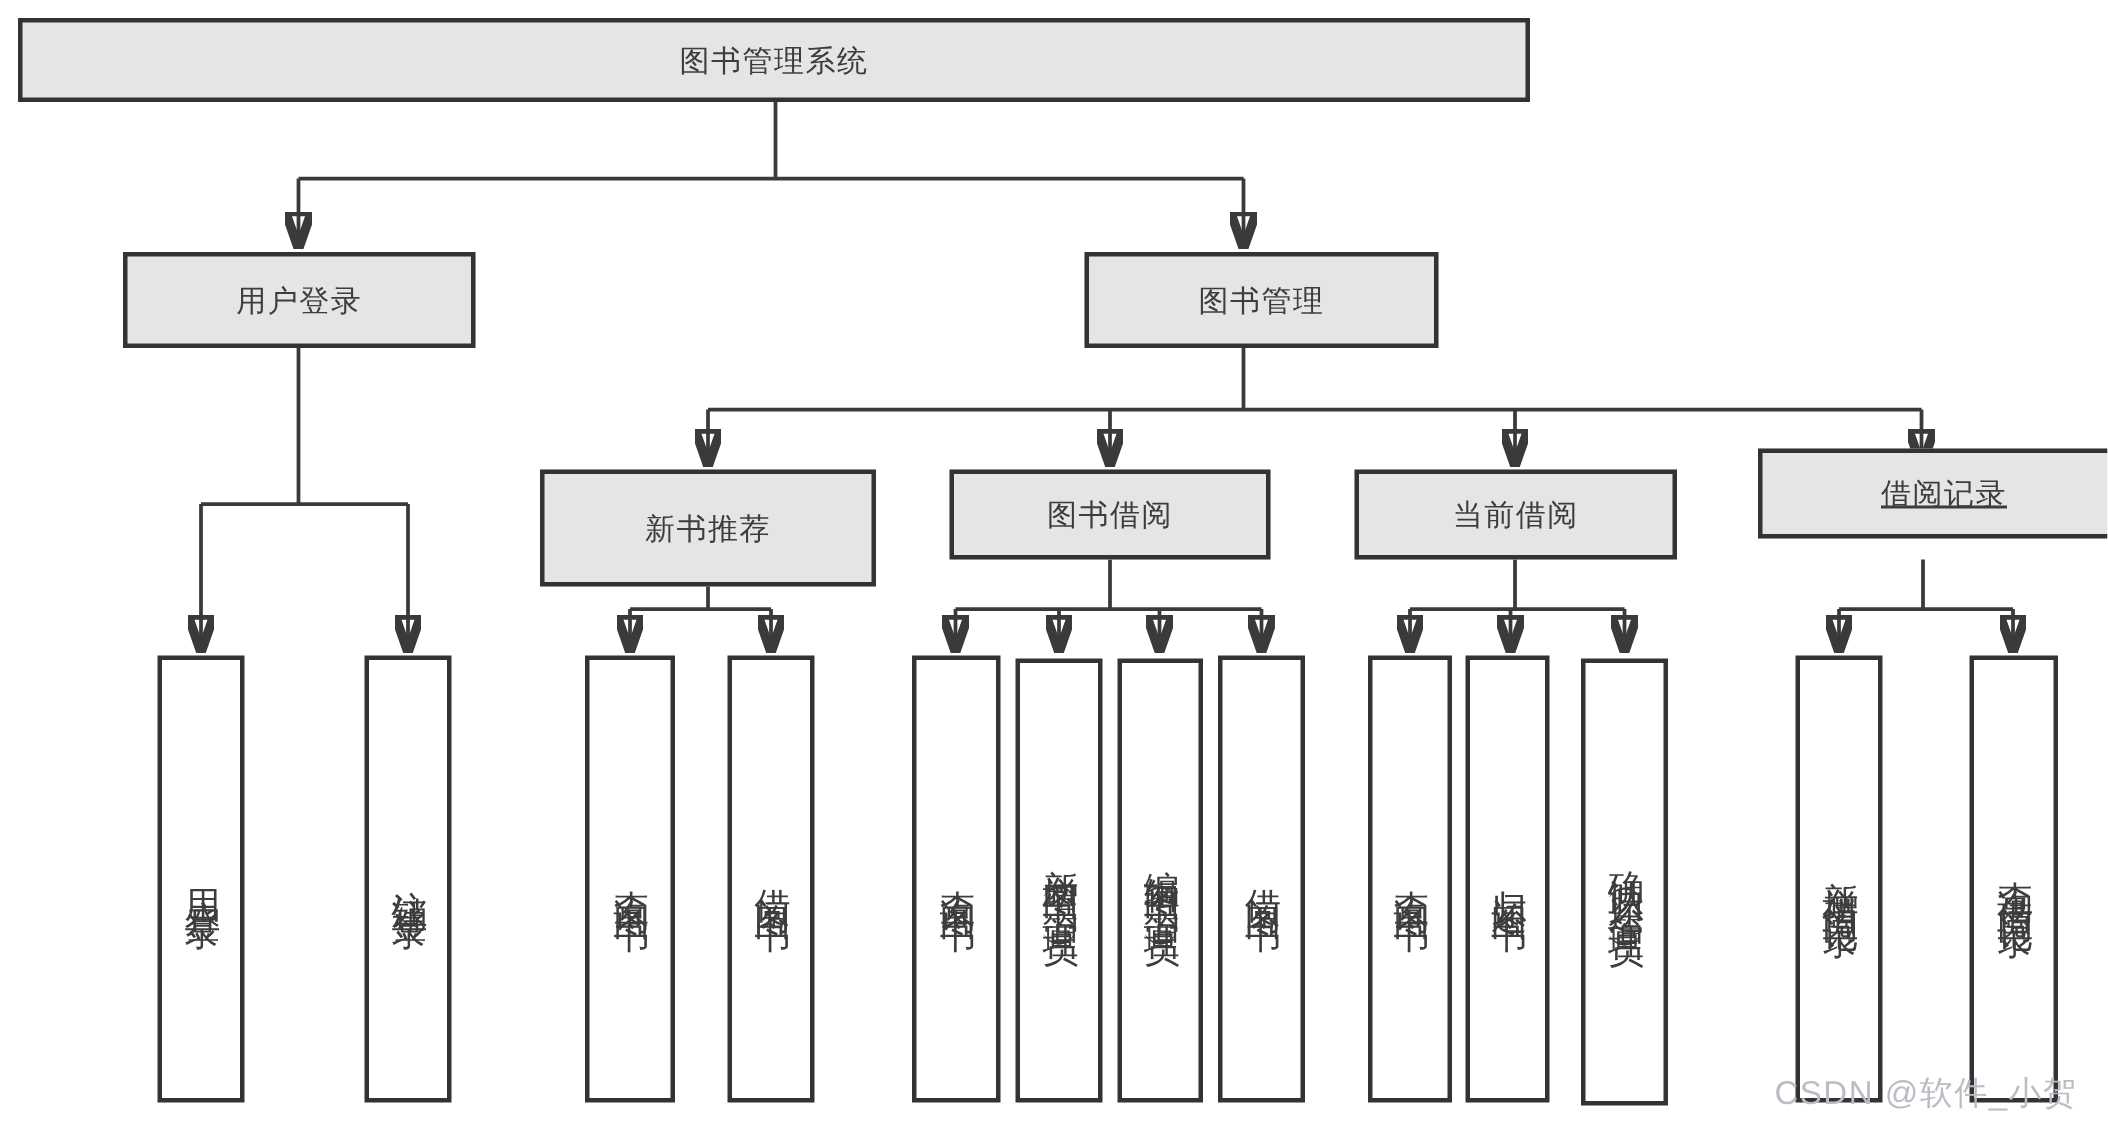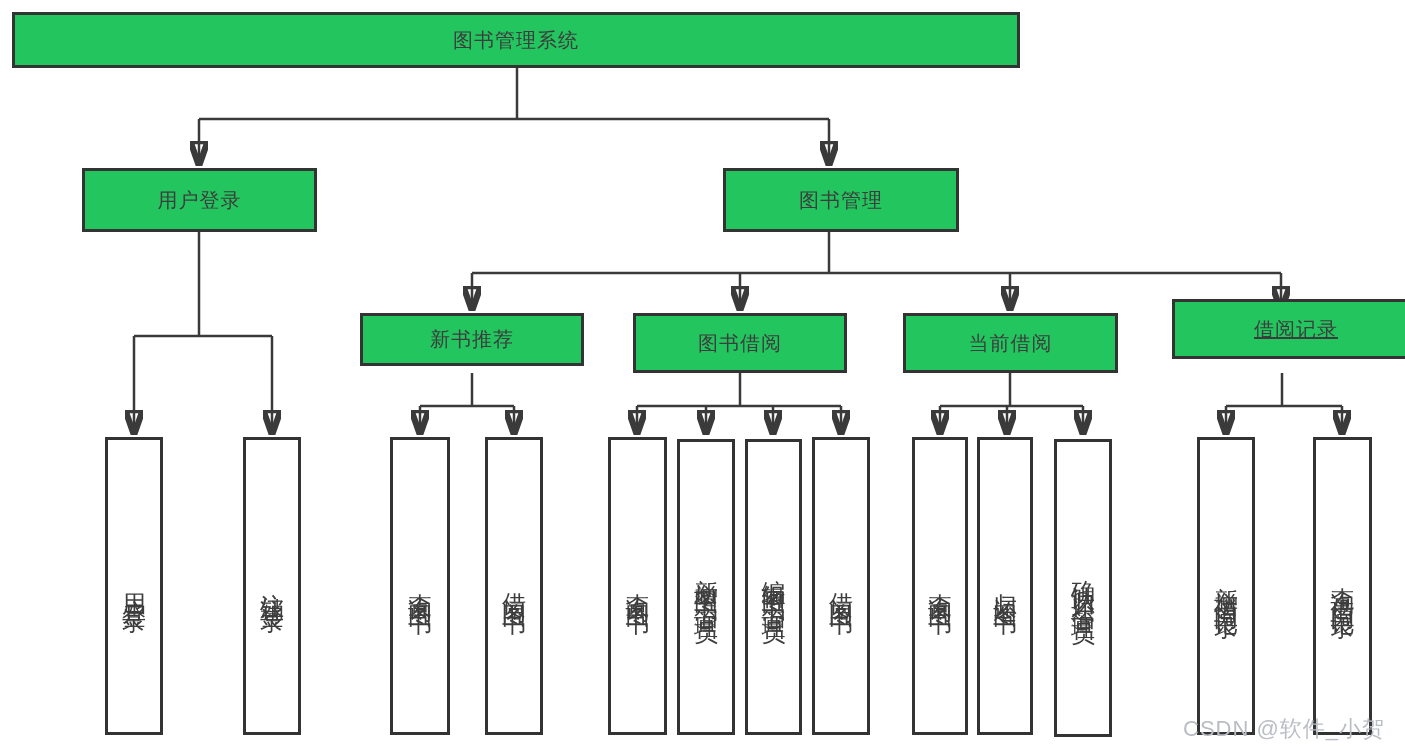--- a/index.html
+++ b/index.html
@@ -9,21 +9,21 @@
     background:#ffffff;
     font-family:"Liberation Sans","DejaVu Sans",sans-serif;
     overflow:hidden;
   }
   .wires{position:absolute;left:0;top:0;width:1405px;height:747px;}
   .wires path{stroke:#3a3a3a;stroke-width:2.5;fill:none;}
   .node{
     position:absolute;
     box-sizing:border-box;
     border:3px solid #333333;
-    background:#22c55e;
+    background:#e5e5e5;
     display:flex;align-items:center;justify-content:center;
     color:#3d3d3d;
     font-size:20px;
     letter-spacing:1px;
   }
   .leaf{
     position:absolute;
     box-sizing:border-box;
     border:3px solid #333333;
     background:#ffffff;
@@ -103,21 +103,21 @@
     <span>图书管理系统</span>
   </div>
 
   <div class="node" style="left:82px;top:168px;width:235px;height:64px;">
     <span>用户登录</span>
   </div>
   <div class="node" style="left:711px;top:168px;width:236px;height:64px;margin-left:12px;">
     <span>图书管理</span>
   </div>
 
-  <div class="node" style="left:360px;top:313px;width:224px;height:53px;">
+  <div class="node" style="left:360px;top:313px;width:224px;height:78px;">
     <span>新书推荐</span>
   </div>
   <div class="node" style="left:633px;top:313px;width:214px;height:60px;">
     <span>图书借阅</span>
   </div>
   <div class="node" style="left:903px;top:313px;width:215px;height:60px;">
     <span>当前借阅</span>
   </div>
   <div class="node" style="left:1172px;top:299px;width:248px;height:60px;text-decoration:underline;">
     <span>借阅记录</span>

